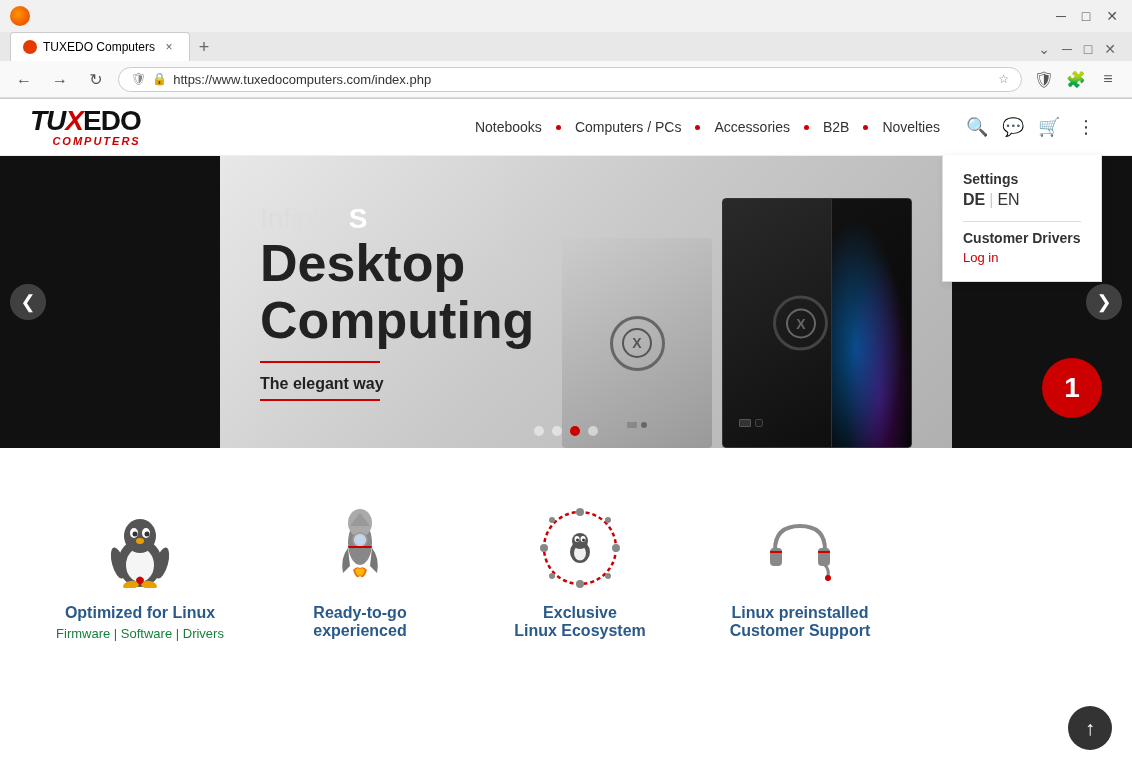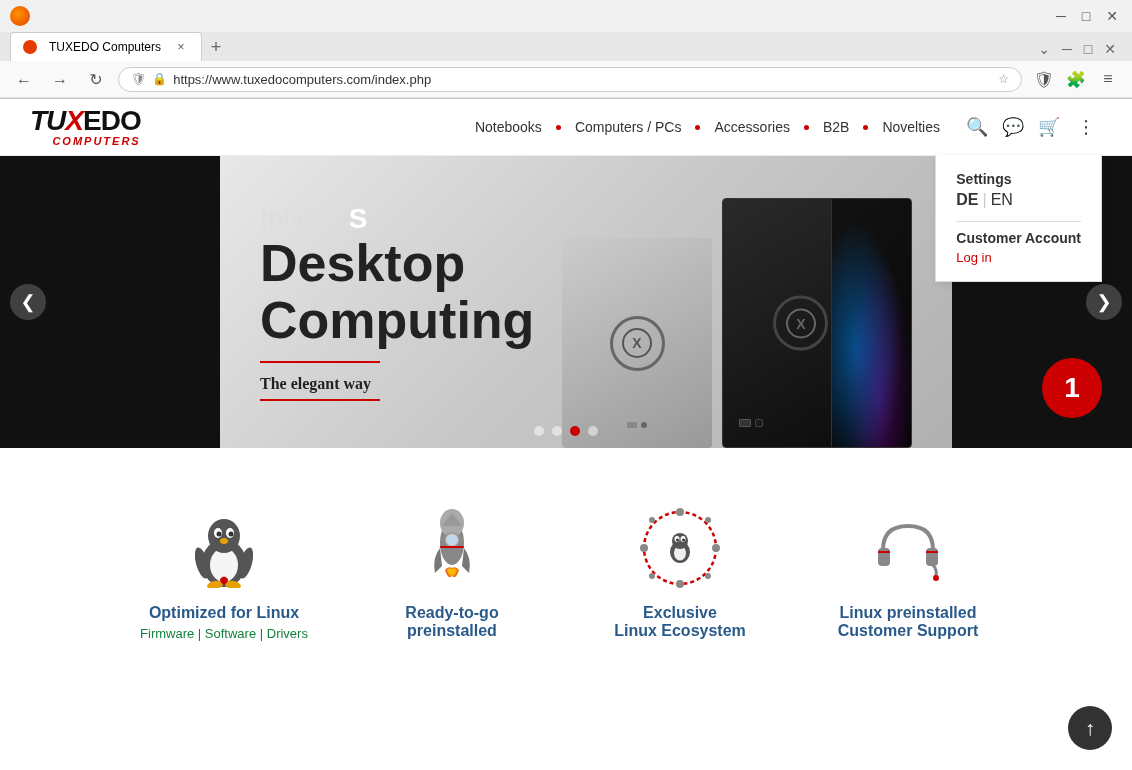--- a/index.html
+++ b/index.html
@@ -30,21 +30,21 @@
       background: #e8e8e8;
     }
     .tab-active {
       background: #fff;
       border: 1px solid #ccc;
       border-bottom: none;
       border-radius: 4px 4px 0 0;
       padding: 6px 12px;
       display: flex;
       align-items: center;
-      gap: 12px;
+      gap: 6px;
       font-size: 12px;
       min-width: 180px;
     }
     .tab-favicon {
       width: 14px; height: 14px;
       background: #e63b00;
       border-radius: 50%;
     }
     .tab-close {
       width: 16px; height: 16px;
@@ -247,21 +247,20 @@
       font-size: 52px;
       font-weight: 900;
       color: #222;
       line-height: 1.1;
     }
     .hero-tagline {
       font-size: 16px;
       font-weight: bold;
       color: #222;
       margin-top: 8px;
-      font-family: Liberation Serif, serif;
     }
     .hero-red-line {
       width: 120px;
       height: 2px;
       background: #cc0000;
       margin-top: 6px;
     }
     .hero-right-dark {
       width: 180px;
       background: #111;
@@ -310,23 +309,22 @@
       font-weight: bold;
       right: 30px;
       bottom: 30px;
       z-index: 30;
     }
 
     
     .features {
       padding: 40px 30px 30px;
       display: flex;
-      justify-content: center;
+      justify-content: flex-start;
       align-items: flex-start;
-      gap: 8px;
     }
     .feature-item {
       display: flex;
       flex-direction: column;
       align-items: center;
       text-align: center;
       width: 220px;
     }
     .feature-icon {
       width: 80px; height: 80px;
@@ -431,21 +429,21 @@
     </div>
 
     <div class="dropdown-panel">
       <h3>Settings</h3>
       <div class="lang-row">
         <span class="lang-active">DE</span>
         <span class="lang-sep">|</span>
         <span>EN</span>
       </div>
       <div class="dropdown-divider"></div>
-      <h3>Customer Account</h3>
+      <h3>Customer Drivers</h3>
       <div class="dropdown-login">Log in</div>
     </div>
   </header>
 
   <div class="hero">
     <div class="hero-left-dark"></div>
     <div class="hero-main">
       <div class="hero-text">
         <div class="hero-subtitle">
           <span style="font-weight:300; color:#ddd;">Infinity</span>
@@ -561,21 +559,21 @@
           <circle cx="35" cy="32" r="5" fill="#bbdaf7" opacity="0.8"></circle>
 
           <path d="M28 62 Q31 72 35 68 Q39 72 42 62 Q39 58 35 60 Q31 58 28 62Z" fill="#e86000" opacity="0.9"></path>
           <path d="M30 62 Q33 70 35 67 Q37 70 40 62 Q37 59 35 61 Q33 59 30 62Z" fill="#ffb800"></path>
 
           <rect x="23" y="38" width="24" height="2" fill="#cc0000" rx="1"></rect>
         </svg>
       </div>
       <div class="feature-title">
         <span>Ready-to-go</span><br>
-        <span>preinstalled</span>
+        <span>experienced</span>
       </div>
     </div>
 
     <div class="feature-item">
       <div class="feature-icon">
         <svg width="80" height="80" viewBox="0 0 80 80">
 
           <circle cx="40" cy="40" r="36" fill="none" stroke="#cc0000" stroke-width="2.5" stroke-dasharray="4,3"></circle>
 
           <ellipse cx="40" cy="44" rx="10" ry="11" fill="#555"></ellipse>

